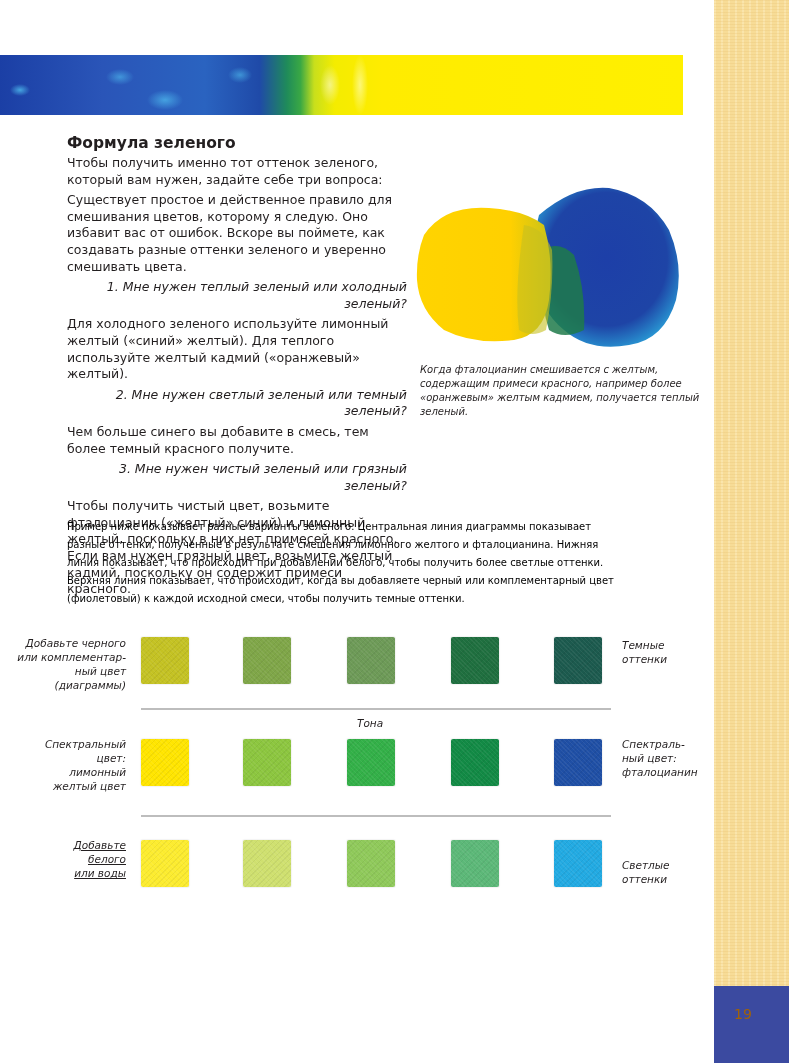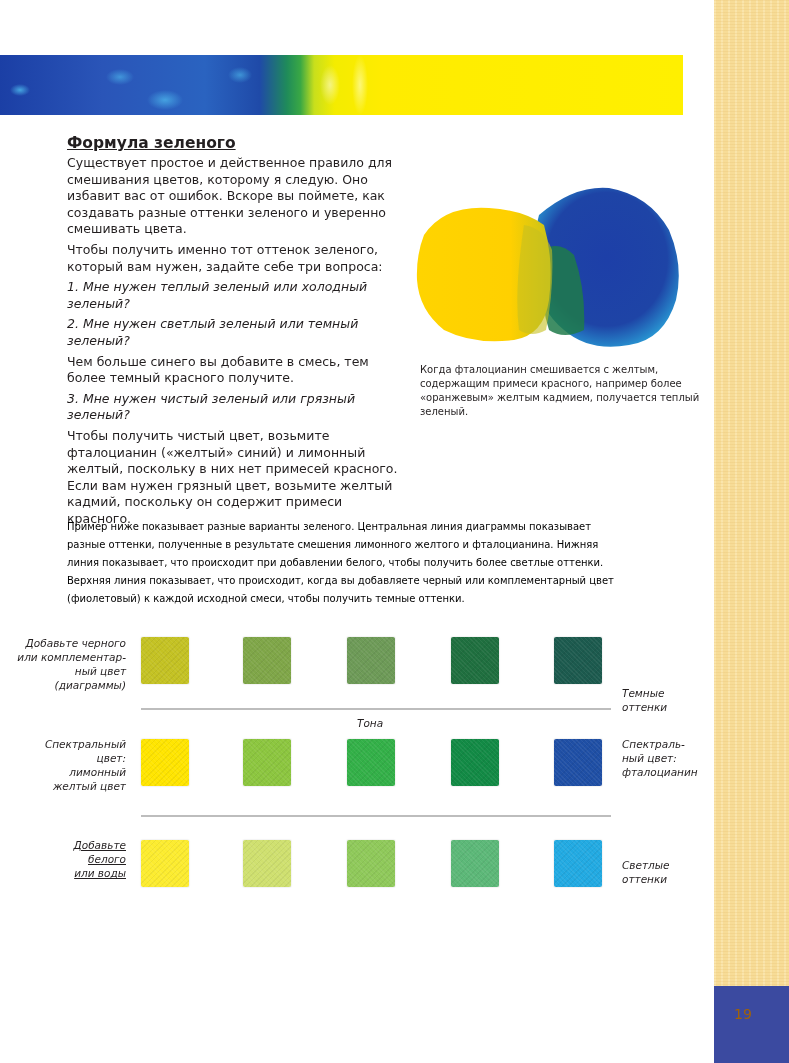--- a/index.html
+++ b/index.html
@@ -35,34 +35,34 @@
     background:
       radial-gradient(ellipse 10px 6px at 20px 35px, rgba(80,190,240,0.8), transparent),
       radial-gradient(ellipse 14px 8px at 120px 22px, rgba(80,190,240,0.6), transparent),
       radial-gradient(ellipse 18px 10px at 165px 45px, rgba(80,190,240,0.7), transparent),
       radial-gradient(ellipse 12px 8px at 240px 20px, rgba(80,190,240,0.6), transparent),
       radial-gradient(ellipse 10px 20px at 330px 30px, rgba(255,255,255,0.5), transparent),
       radial-gradient(ellipse 8px 30px at 360px 30px, rgba(255,255,200,0.6), transparent);
   }
   h2.title {
     position: absolute; left: 67px; top: 134px; margin: 0;
-    font-size: 15.5px; font-weight: bold; color: #231f20; text-decoration: underline;
+    font-size: 15.5px; font-weight: bold; color: #231f20;
   }
   .body-text {
     position: absolute; left: 67px; top: 155px; width: 340px;
     font-size: 12.5px; line-height: 16.6px; color: #231f20;
   }
   .body-text p { margin: 0 0 4px 0; }
-  .body-text p.q { font-style: italic; }
+  .body-text p.q { font-style: italic; text-align: right; }
   .paint-photo {
     position: absolute; left: 414px; top: 180px; width: 280px; height: 180px;
   }
   .caption {
     position: absolute; left: 420px; top: 363px; width: 280px;
-    font-size: 10px; line-height: 14px; color: #231f20;
+    font-size: 10px; line-height: 14px; font-style: italic; color: #231f20;
   }
   .intro-text {
     position: absolute; left: 67px; top: 518px; width: 560px;
     font-size: 10px; line-height: 18px; color: #000000;
   }
   .row-label {
     position: absolute; font-style: italic; font-size: 10.5px; line-height: 14px; color: #231f20;
   }
   .row-label.left { text-align: right; width: 126px; left: 0; }
   .row-label.right { left: 622px; width: 90px; text-align: left; }
@@ -91,23 +91,24 @@
 <div class="page-num-box" style="background: rgb(59, 74, 160);"></div>
 <div class="page-num">19</div>
 
 <div class="banner">
     <div class="spots"></div>
   </div>
 
 <h2 class="title">Формула зеленого</h2>
 
 <div class="body-text">
+  <p>Чтобы получить именно тот оттенок зеленого, который вам нужен, задайте себе три вопроса:</p>
   <p>Существует простое и действенное правило для смешивания цветов, которому я следую. Оно избавит вас от ошибок. Вскоре вы поймете, как создавать разные оттенки зеленого и уверенно смешивать цвета.</p>
-  <p>Чтобы получить именно тот оттенок зеленого, который вам нужен, задайте себе три вопроса:</p>
   <p class="q">1. Мне нужен теплый зеленый или холодный зеленый?</p>
+  <p>Для холодного зеленого используйте лимонный желтый («синий» желтый). Для теплого используйте желтый кадмий («оранжевый» желтый).</p>
   <p class="q">2. Мне нужен светлый зеленый или темный зеленый?</p>
   <p>Чем больше синего вы добавите в смесь, тем более темный красного получите.</p>
   <p class="q">3. Мне нужен чистый зеленый или грязный зеленый?</p>
   <p>Чтобы получить чистый цвет, возьмите фталоцианин («желтый» синий) и лимонный желтый, поскольку в них нет примесей красного. Если вам нужен грязный цвет, возьмите желтый кадмий, поскольку он содержит примеси красного.</p>
 </div>
 
 <svg class="paint-photo" viewBox="0 0 280 180">
   <defs>
     <linearGradient id="yel" x1="0" x2="1">
       <stop offset="0" stop-color="#ffd400"></stop>
@@ -131,21 +132,21 @@
 <div class="intro-text">Пример ниже показывает разные варианты зеленого. Центральная линия диаграммы показывает разные оттенки, полученные в результате смешения лимонного желтого и фталоцианина. Нижняя линия показывает, что происходит при добавлении белого, чтобы получить более светлые оттенки. Верхняя линия показывает, что происходит, когда вы добавляете черный или комплементарный цвет (фиолетовый) к каждой исходной смеси, чтобы получить темные оттенки.</div>
 
 <div id="chart">
 
   <div class="row-label left" style="top:636px;">
     <div>Добавьте черного</div>
     <div>или комплементар-</div>
     <div>ный цвет</div>
     <div>(диаграммы)</div>
   </div>
-  <div class="row-label right" style="top:638px;margin-top:48px;">
+  <div class="row-label right" style="top:638px;">
     <div>Темные</div>
     <div>оттенки</div>
   </div>
   <div class="swatch" style="left: 141px; top: 637px; background: rgb(196, 194, 35);"></div>
   <div class="swatch" style="left: 243px; top: 637px; background: rgb(127, 166, 72);"></div>
   <div class="swatch" style="left: 347px; top: 637px; background: rgb(109, 154, 87);"></div>
   <div class="swatch" style="left: 451px; top: 637px; background: rgb(31, 111, 63);"></div>
   <div class="swatch" style="left: 554px; top: 637px; background: rgb(28, 90, 78);"></div>
 
   <div class="divider" style="top:708px;"></div>

